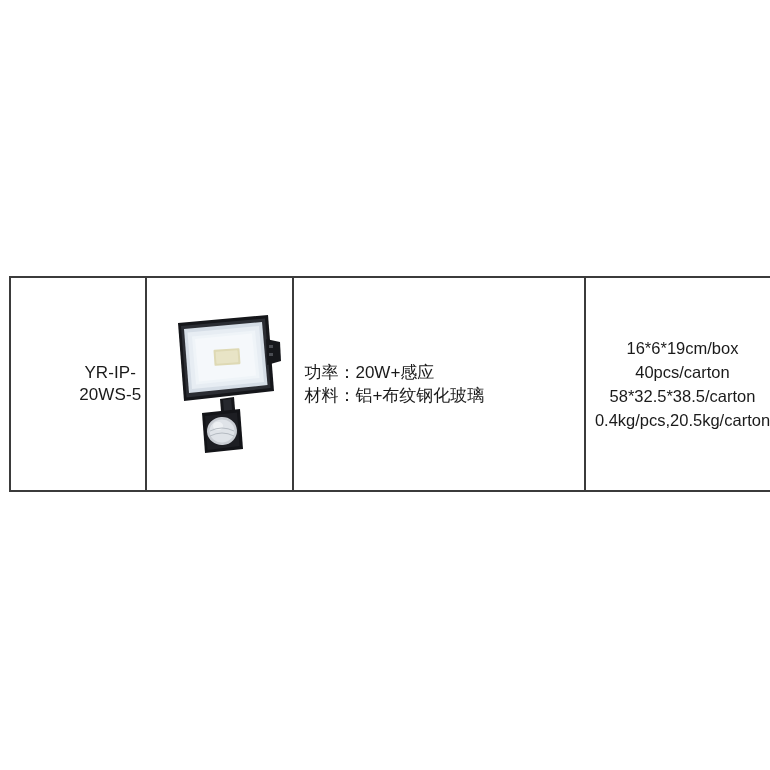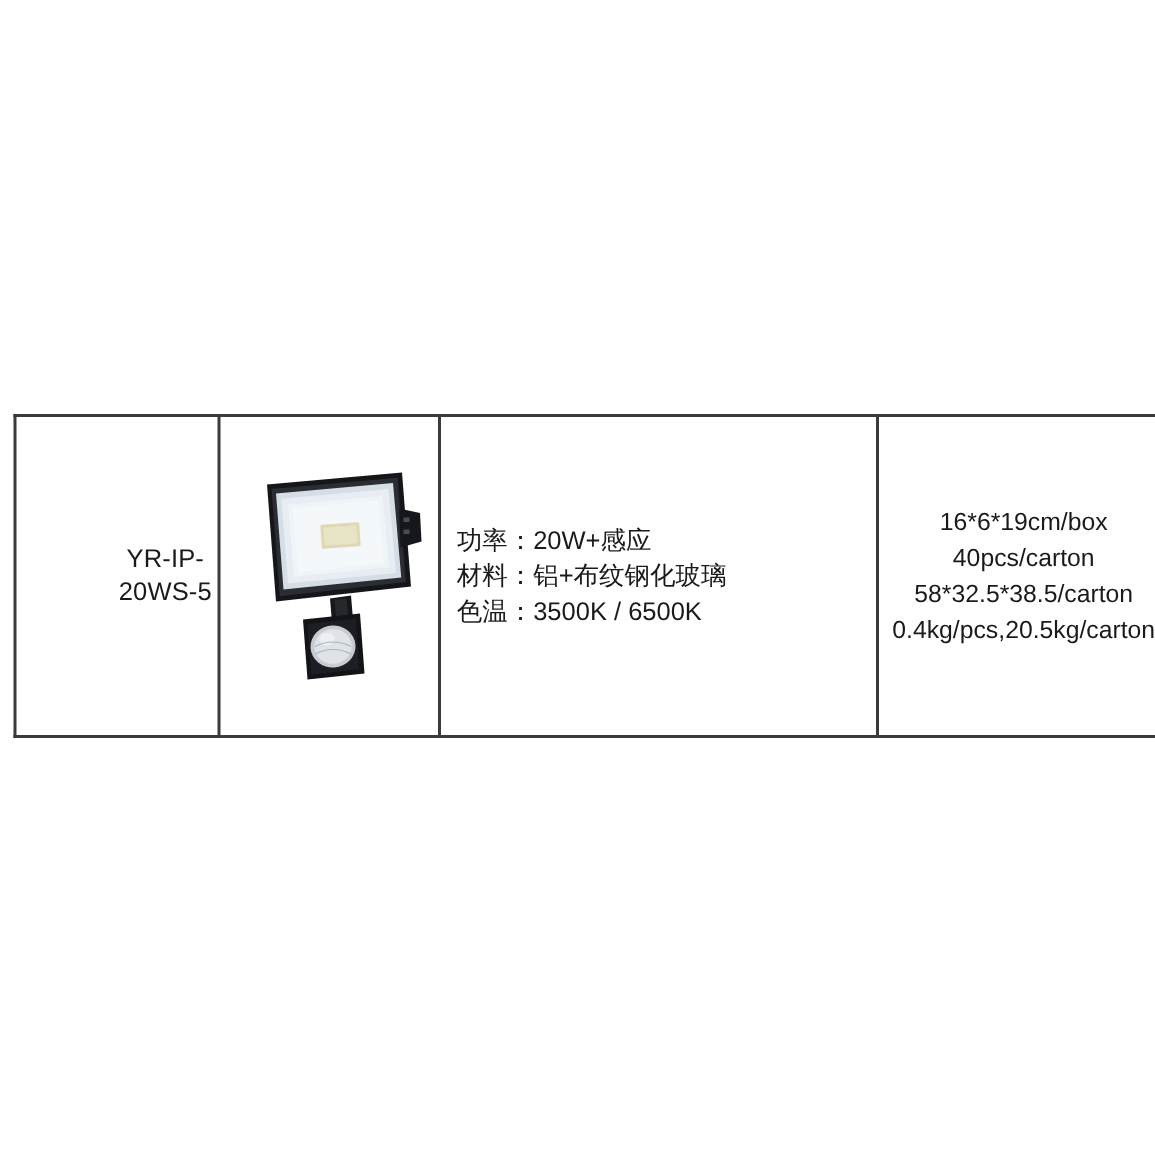--- a/index.html
+++ b/index.html
@@ -140,23 +140,20 @@
   </div>
 
   <div class="cell cell-specs">
     <div class="specs-list">
       <div class="spec-line">
         <span class="spec-label">功率：</span><span class="spec-value">20W+感应</span>
       </div>
       <div class="spec-line">
         <span class="spec-label">材料：</span><span class="spec-value">铝+布纹钢化玻璃</span>
       </div>
-      <div class="spec-line">
-        <span class="spec-label">色温：</span><span class="spec-value">3500K / 6500K</span>
-      </div>
     </div>
   </div>
 
   <div class="cell cell-package">
     <div class="package-list">
       <div class="package-line">16*6*19cm/box</div>
       <div class="package-line">40pcs/carton</div>
       <div class="package-line">58*32.5*38.5/carton</div>
       <div class="package-line wrapped">0.4kg/pcs,20.5kg/carton</div>
     </div>

